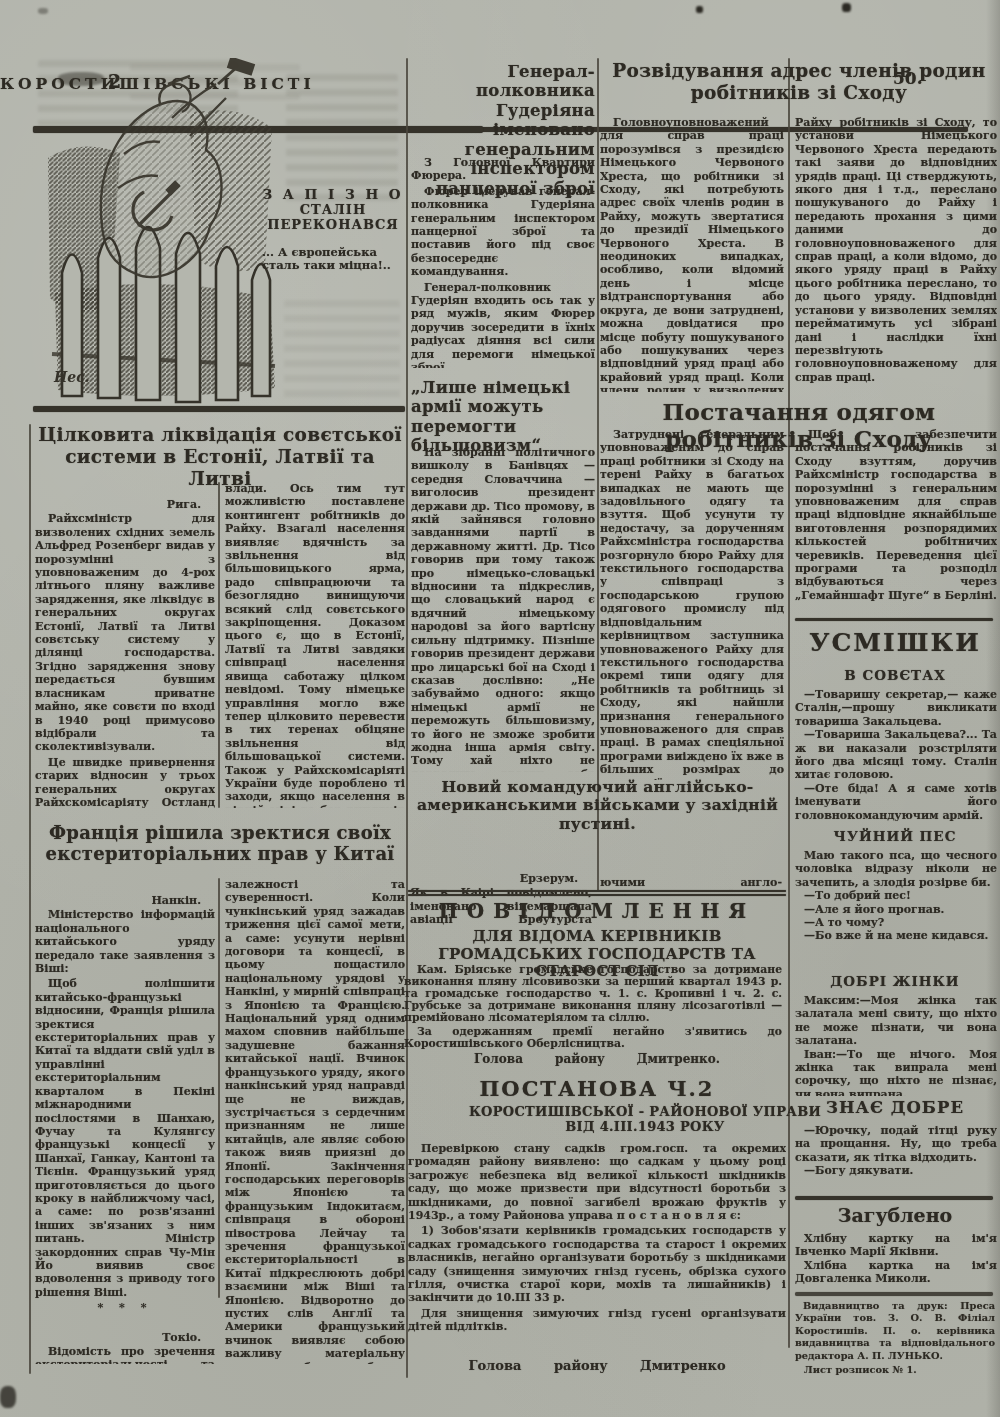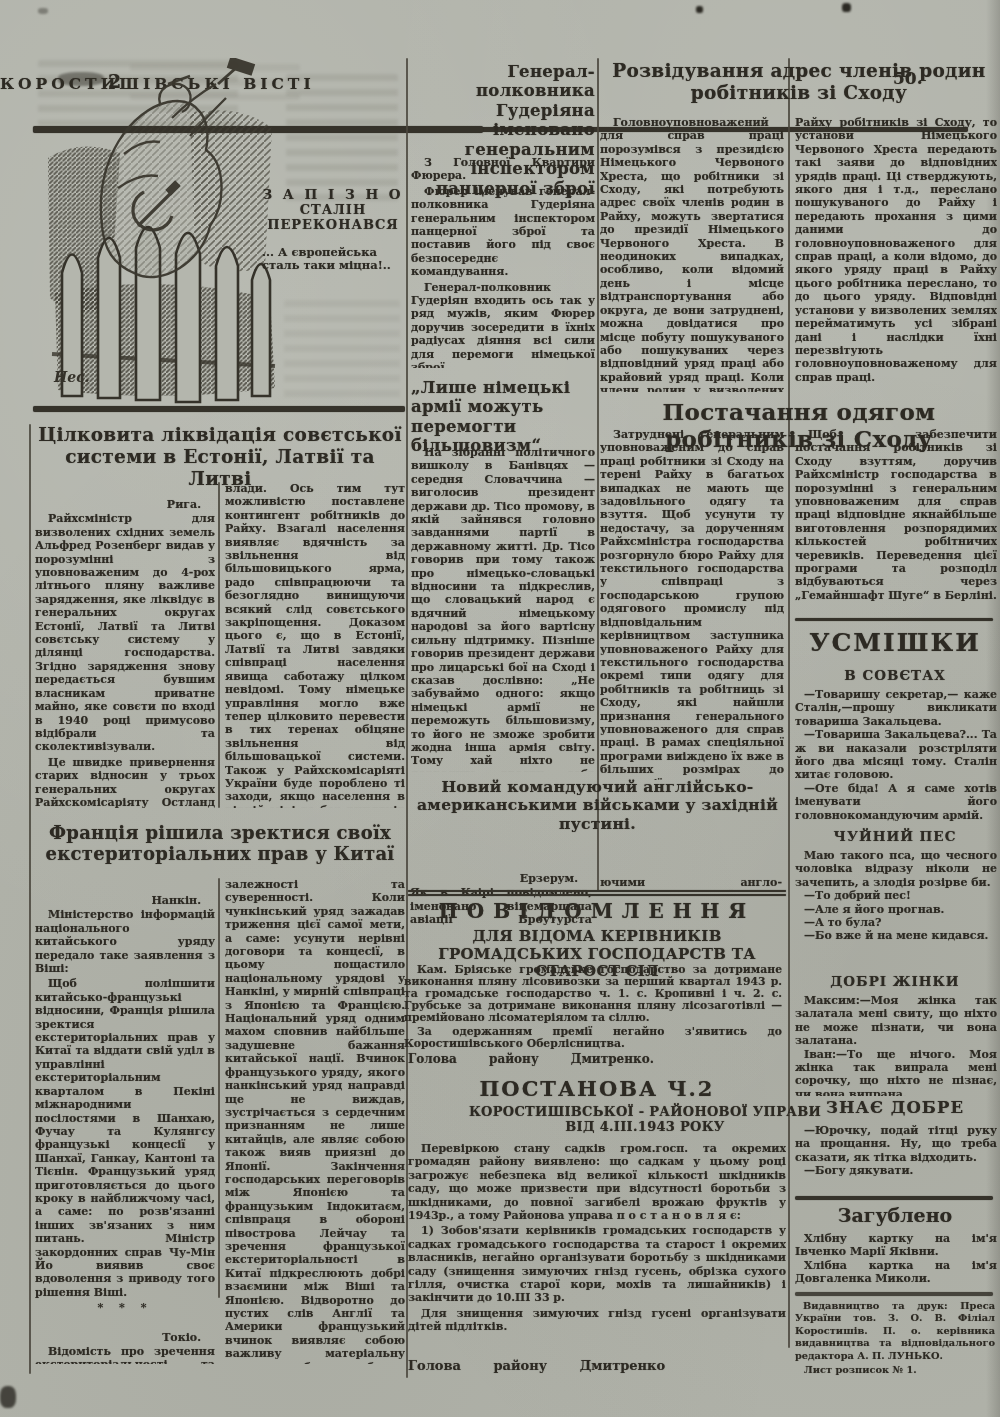--- a/index.html
+++ b/index.html
@@ -29,21 +29,21 @@
   .sep{margin:2px 0;text-align:center;text-indent:0;letter-spacing:6px;}
   .hrule{position:absolute;background:#35322a;border-radius:2px;box-shadow:0 0 1px rgba(30,28,22,.8);}
   .vrule{position:absolute;background:#4a463d;width:2px;opacity:.85;border-radius:1px;}
   .ghost{position:absolute;
     background:repeating-linear-gradient(180deg, rgba(72,68,57,.20) 0 7px, rgba(0,0,0,0) 7px 15px);
     filter:blur(1.4px);opacity:.55;border-radius:3px;}
   .smudge{position:absolute;background:#2b2923;filter:blur(1px);border-radius:40%;}
   .sect-title{font-weight:700;text-align:center;letter-spacing:1px;
     text-shadow:0 0 1px rgba(40,37,30,.6);}
   .abs{position:absolute;}
-  .sig{font-weight:700;word-spacing:28px;text-shadow:0 0 .8px rgba(45,42,35,.5);}
+  .sig{font-weight:700;word-spacing:28px;text-align:center;text-shadow:0 0 .8px rgba(45,42,35,.5);}
 </style>
 </head>
 <body>
 
 <div class="page">
 
   <div class="smudge" style="left:58px;top:72px;width:46px;height:14px;opacity:.45;"></div>
   <div class="ghost" style="left:130px;top:64px;width:170px;height:36px;opacity:.4;"></div>
   <div class="abs ink" style="left:108px;top:70px;font-size:19px;font-weight:700;">2</div>
   <div class="abs ink" style="left:0;right:0;top:74px;text-align:left;font-size:15.5px;font-weight:700;letter-spacing:4px;">КОРОСТИШІВСЬКІ ВІСТІ</div>
@@ -177,21 +177,21 @@
   <div class="abs txt" style="left:795px;top:688px;width:202px;height:138px;">
     <p class="line">—Товаришу секретар,— каже Сталін,—прошу викликати товариша Закальцева.</p>
     <p class="line">—Товариша Закальцева?... Та ж ви наказали розстріляти його два місяці тому. Сталін хитає головою.</p>
     <p class="line">—Оте біда! А я саме хотів іменувати його головнокомандуючим армій.</p>
   </div>
   <div class="abs sect-title" style="left:795px;top:828px;width:200px;font-size:13.5px;">ЧУЙНИЙ ПЕС</div>
   <div class="abs txt" style="left:795px;top:849px;width:202px;height:122px;">
     <p class="line">Маю такого пса, що чесного чоловіка відразу ніколи не зачепить, а злодія розірве би.</p>
     <p class="line">—То добрий пес!</p>
     <p class="line">—Але я його прогнав.</p>
-    <p class="line">—А то була?</p>
+    <p class="line">—А то чому?</p>
     <p class="line">—Бо вже й на мене кидався.</p>
   </div>
   <div class="abs sect-title" style="left:795px;top:973px;width:200px;font-size:13.5px;">ДОБРІ ЖІНКИ</div>
   <div class="abs txt" style="left:795px;top:994px;width:202px;height:102px;">
     <p class="line">Максим:—Моя жінка так залатала мені свиту, що ніхто не може пізнати, чи вона залатана.</p>
     <p class="line">Іван:—То ще нічого. Моя жінка так випрала мені сорочку, що ніхто не пізнає, чи вона випрана.</p>
   </div>
   <div class="abs sect-title" style="left:795px;top:1098px;width:200px;font-size:16.5px;">ЗНАЄ ДОБРЕ</div>
   <div class="abs txt" style="left:795px;top:1124px;width:202px;height:70px;">
     <p class="line">—Юрочку, подай тітці руку на прощання. Ну, що треба сказати, як тітка відходить.</p>

